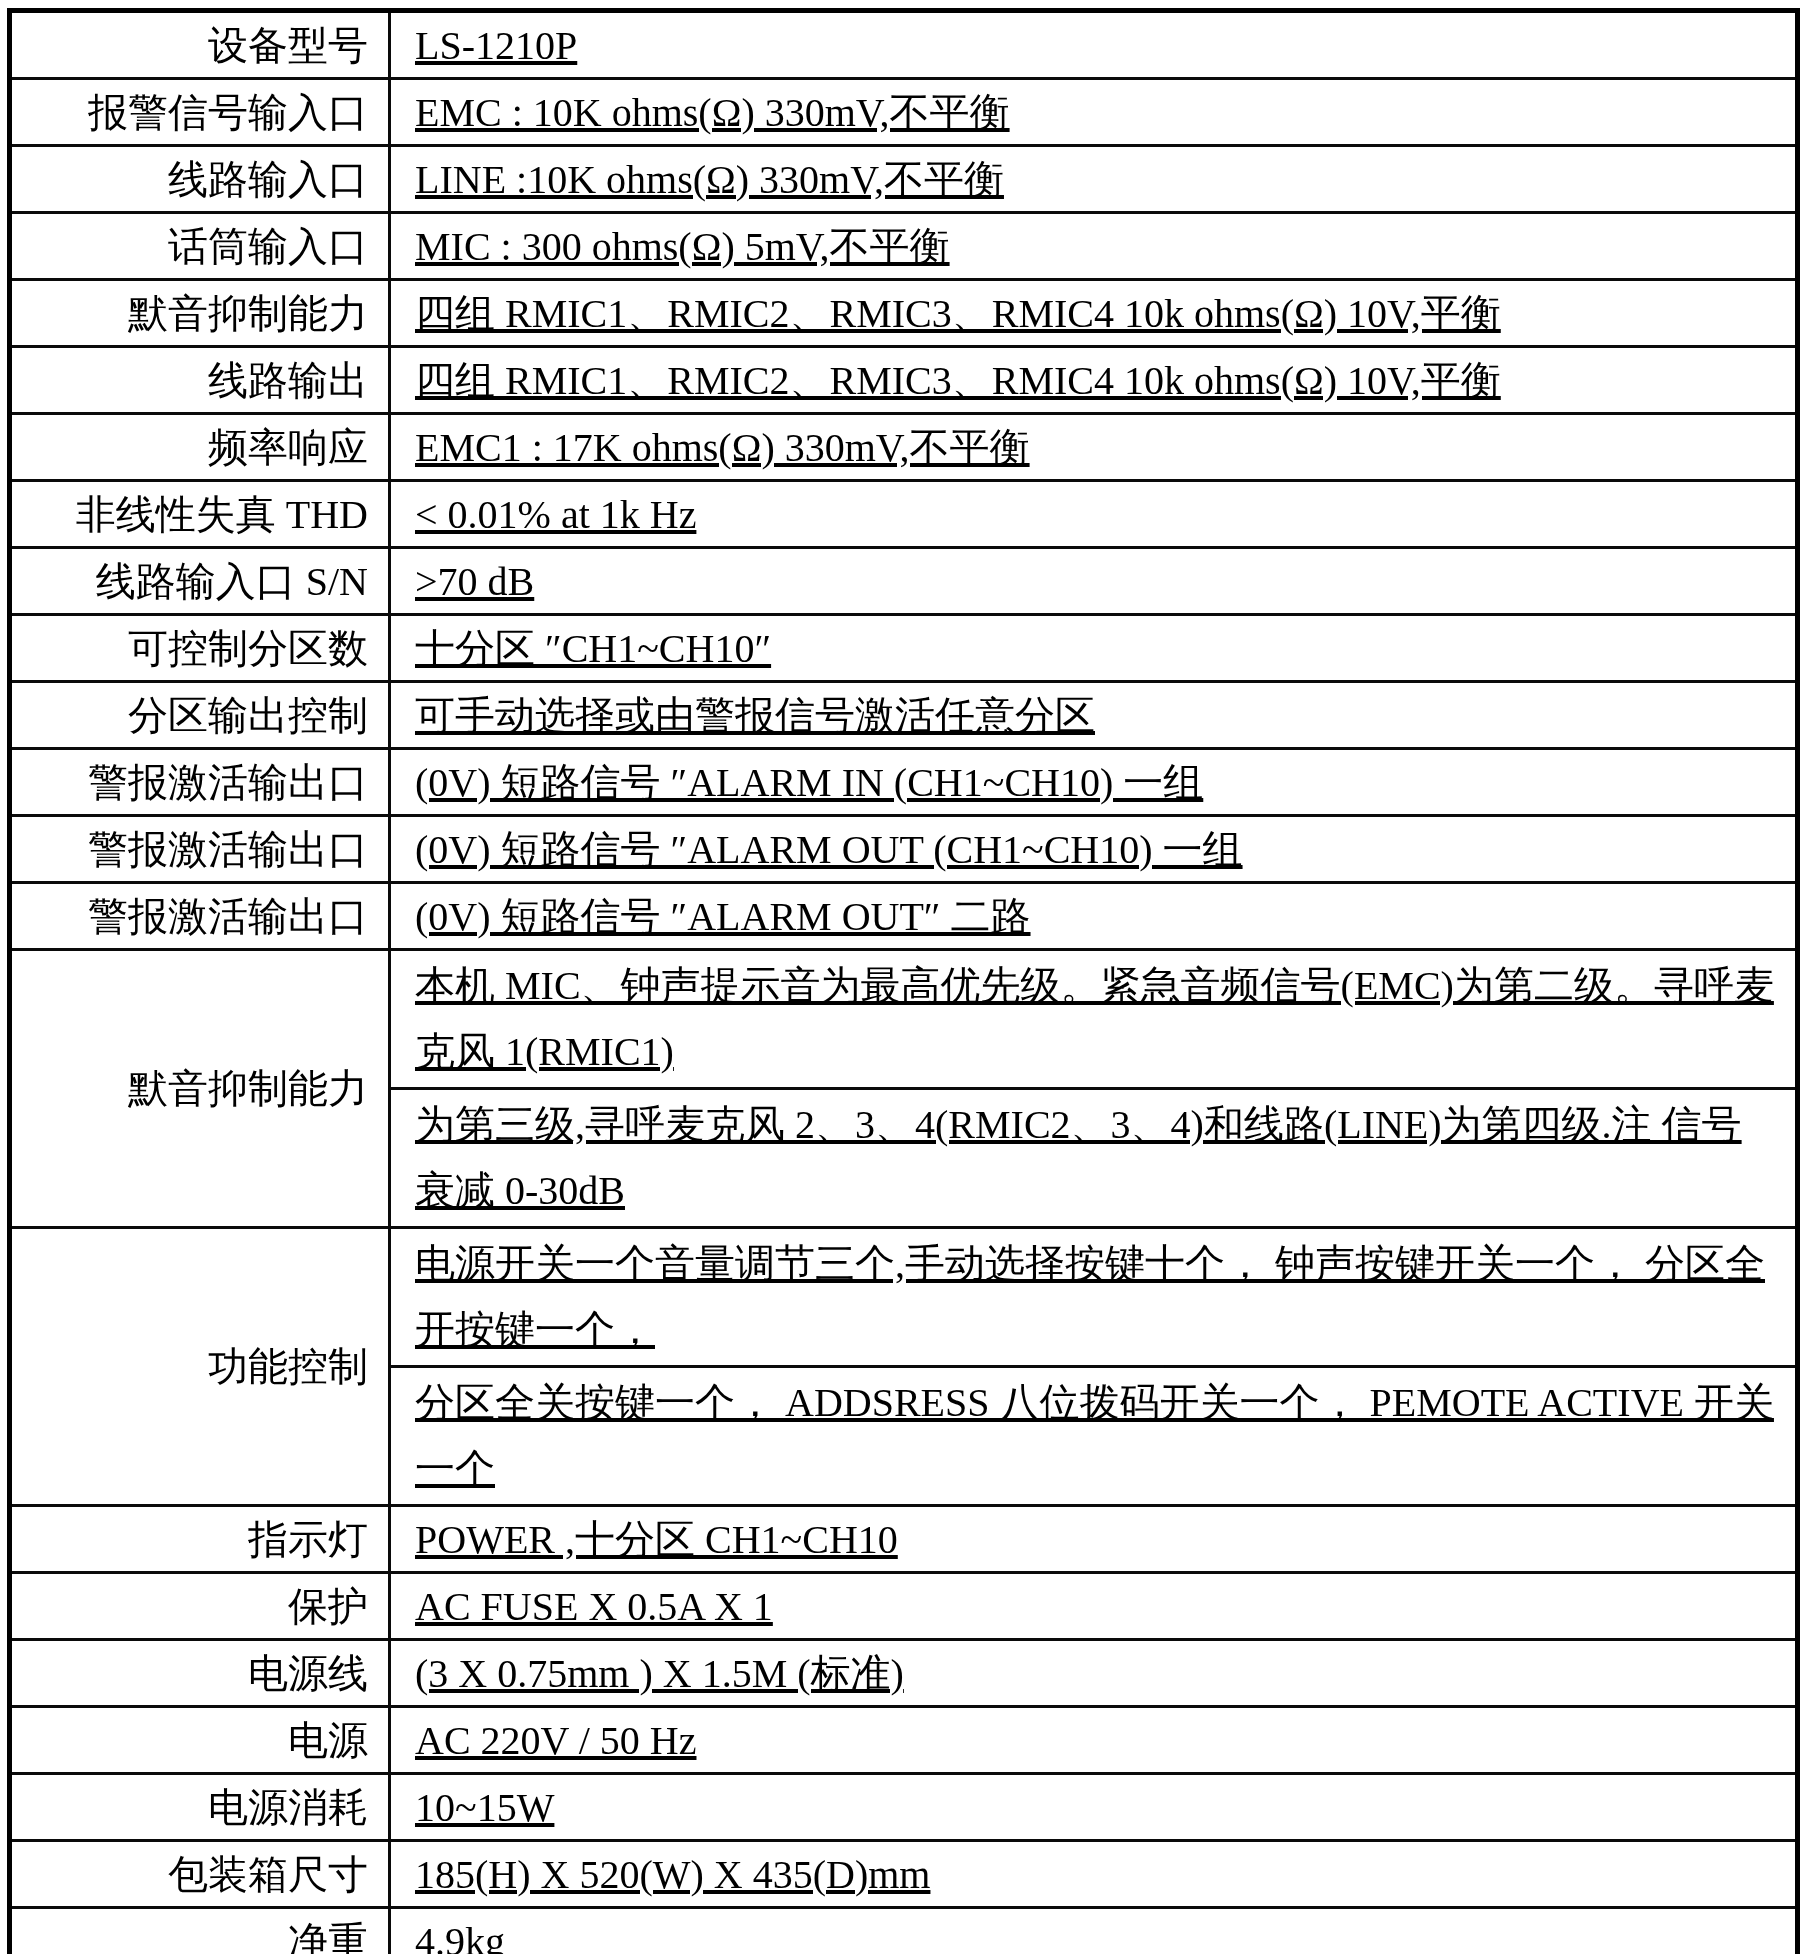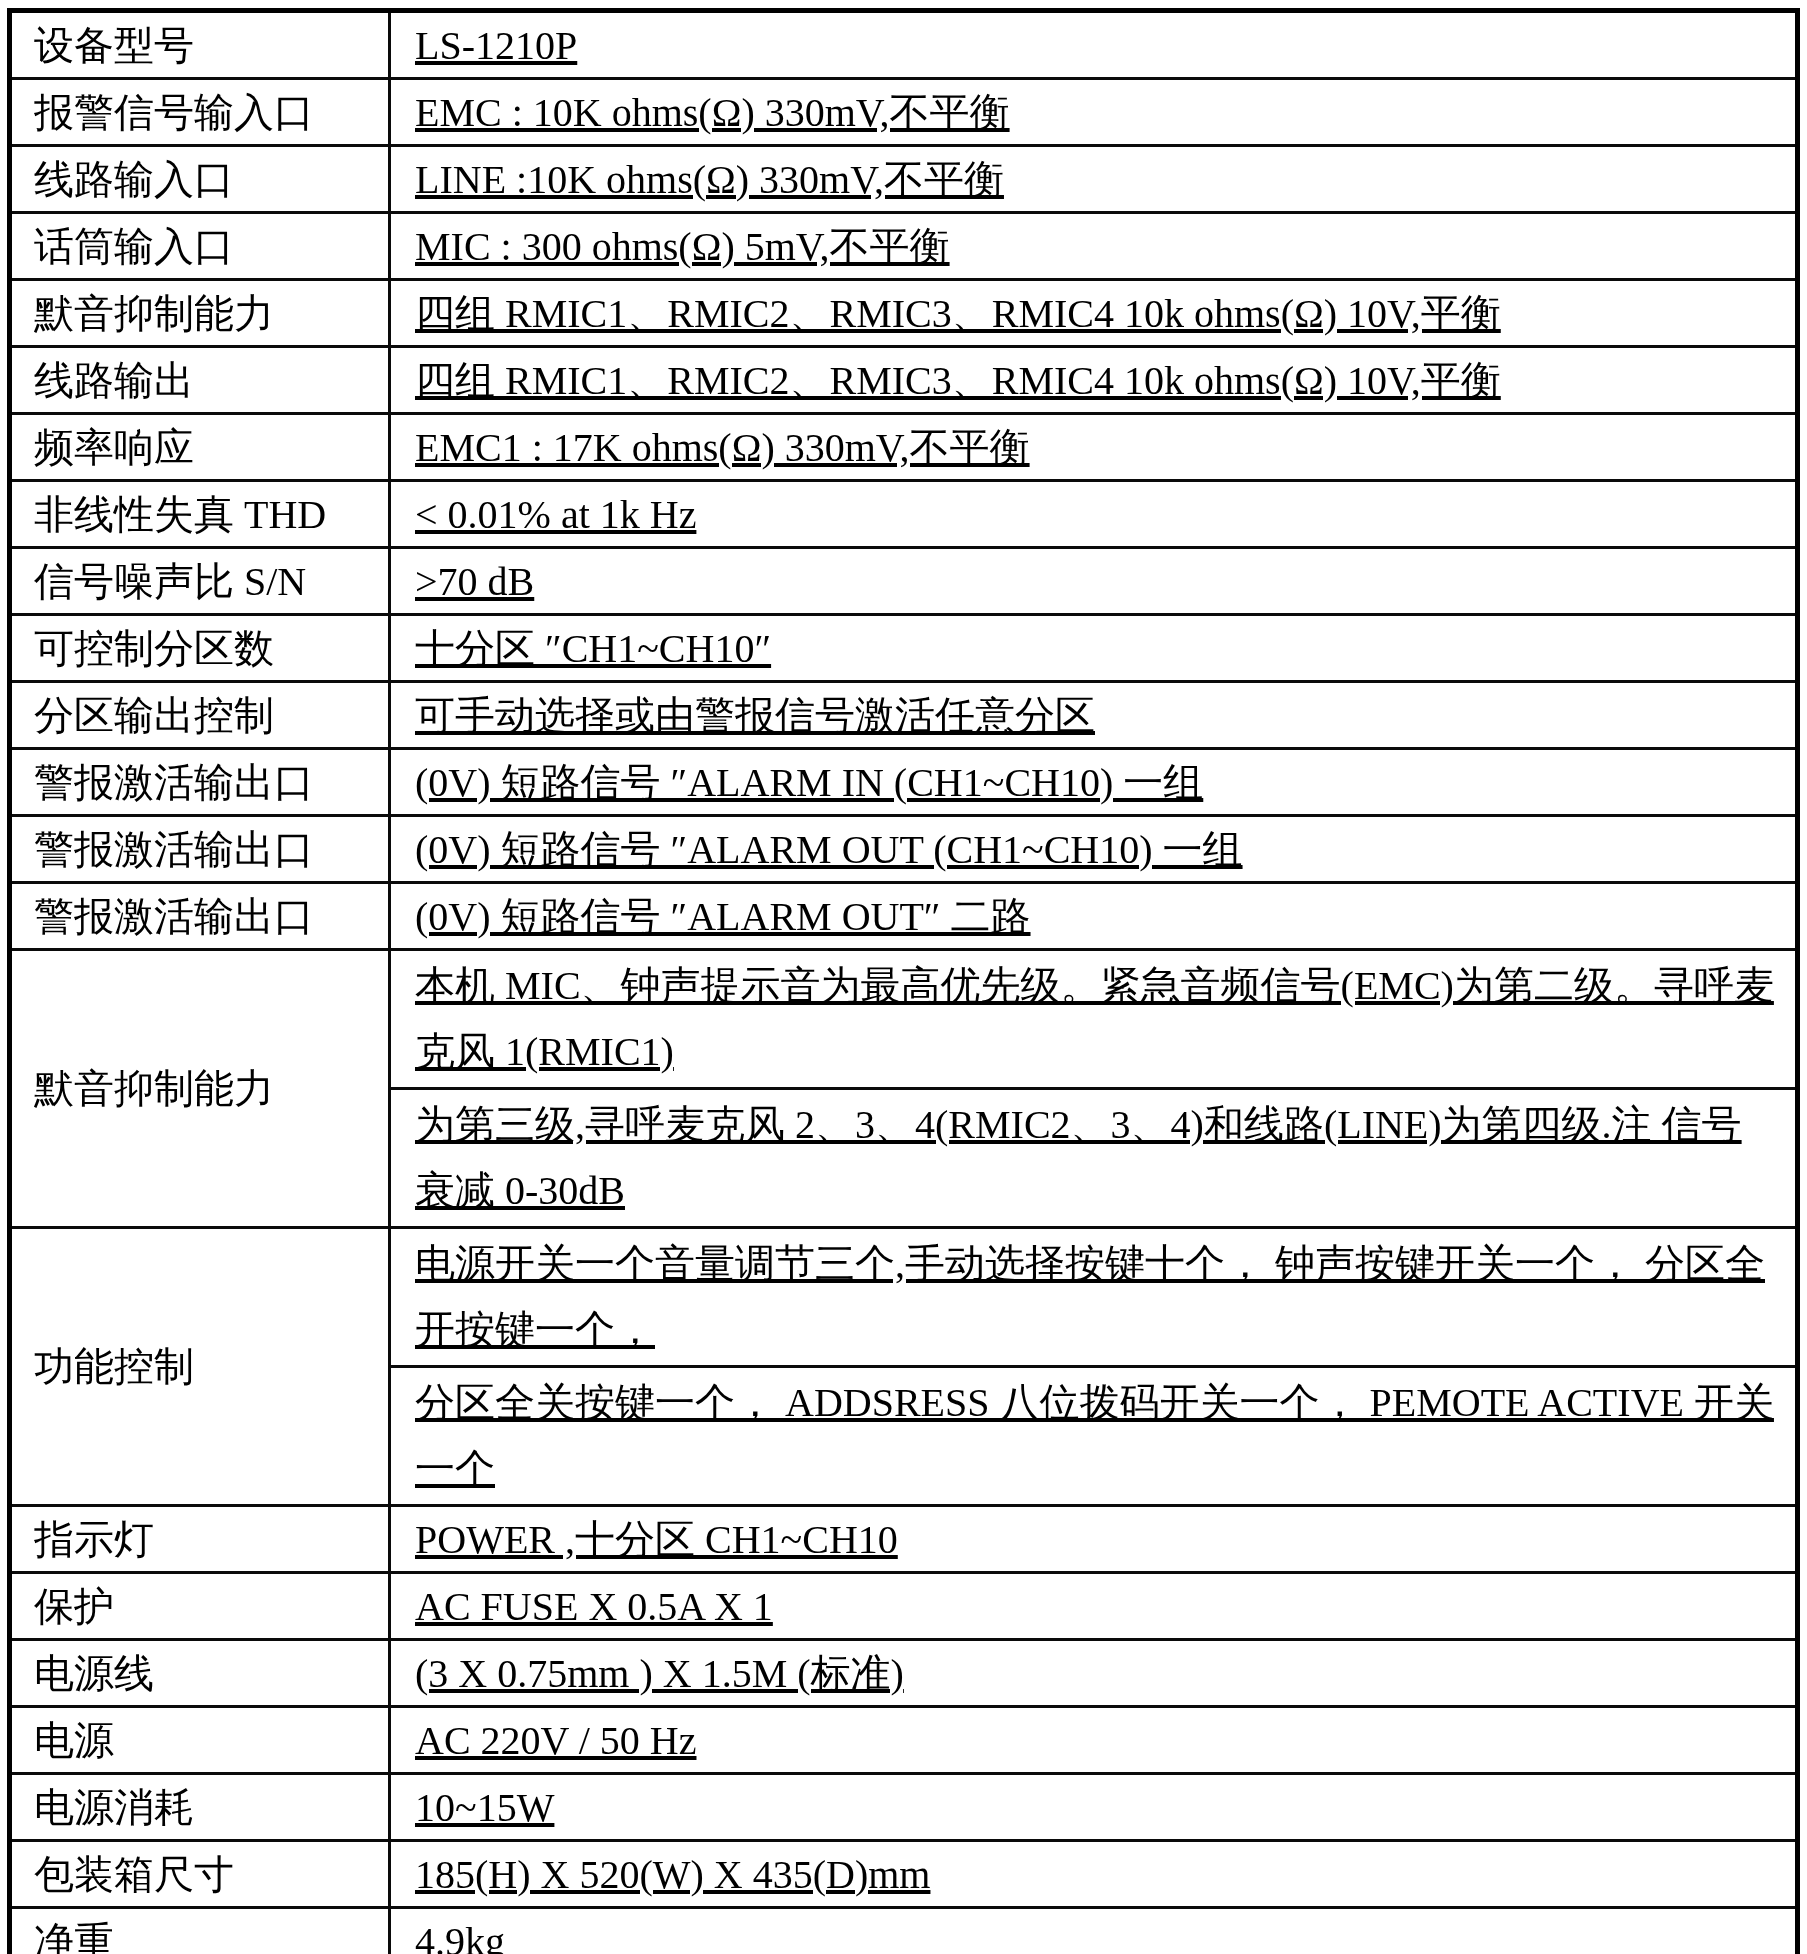--- a/index.html
+++ b/index.html
@@ -31,22 +31,23 @@
   td {
     border: 3px solid #0a0a0a;
     font-family: "Liberation Serif", "DejaVu Serif", serif;
     font-size: 40px;
     color: #000000;
     vertical-align: middle;
     overflow: hidden;
     background: #ffffff;
   }
   td.label-cell {
-    padding: 2px 8px 2px 22px;
+    padding: 2px 20px 2px 22px;
     white-space: nowrap;
+    text-align: right;
   }
   td.value-cell {
     padding: 2px 14px 2px 24px;
     text-decoration: underline;
   }
   tr.single td { height: 60px; }
   td.sub-cell {
     height: 128px;
     line-height: 66px;
     vertical-align: middle;
@@ -88,21 +89,21 @@
       </tr>
       <tr class="single">
         <td class="label-cell">频率响应</td>
         <td class="value-cell">EMC1 : 17K ohms(Ω) 330mV,不平衡</td>
       </tr>
       <tr class="single">
         <td class="label-cell">非线性失真 THD</td>
         <td class="value-cell">&lt; 0.01% at 1k Hz</td>
       </tr>
       <tr class="single">
-        <td class="label-cell">信号噪声比 S/N</td>
+        <td class="label-cell">线路输入口 S/N</td>
         <td class="value-cell">&gt;70 dB</td>
       </tr>
       <tr class="single">
         <td class="label-cell">可控制分区数</td>
         <td class="value-cell">十分区 ″CH1~CH10″</td>
       </tr>
       <tr class="single">
         <td class="label-cell">分区输出控制</td>
         <td class="value-cell">可手动选择或由警报信号激活任意分区</td>
       </tr>

